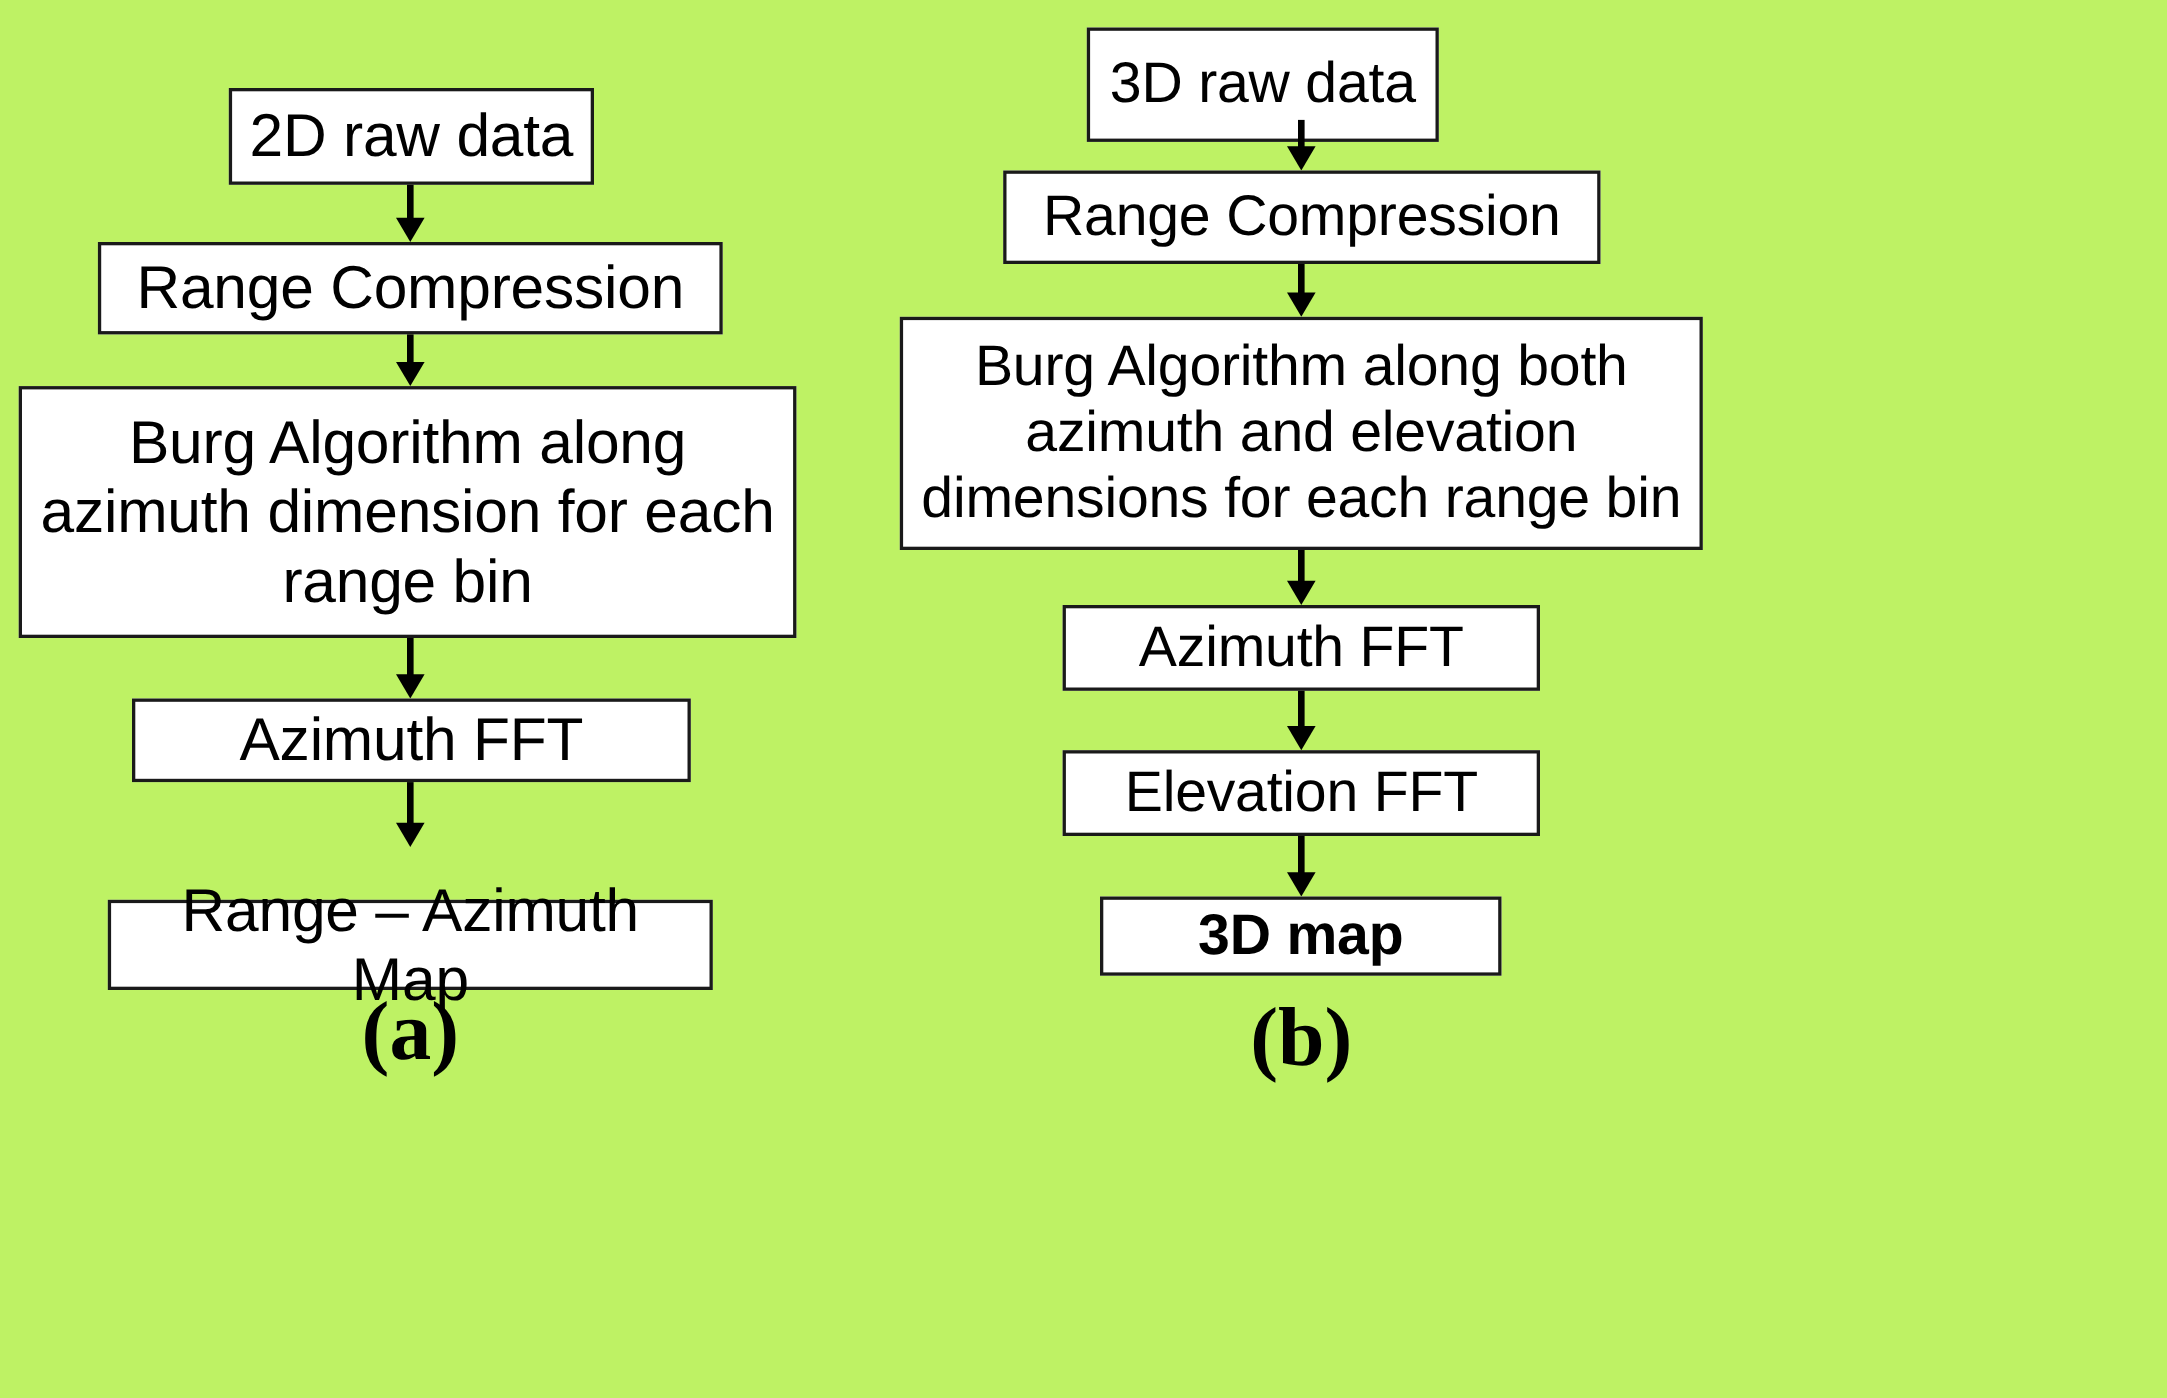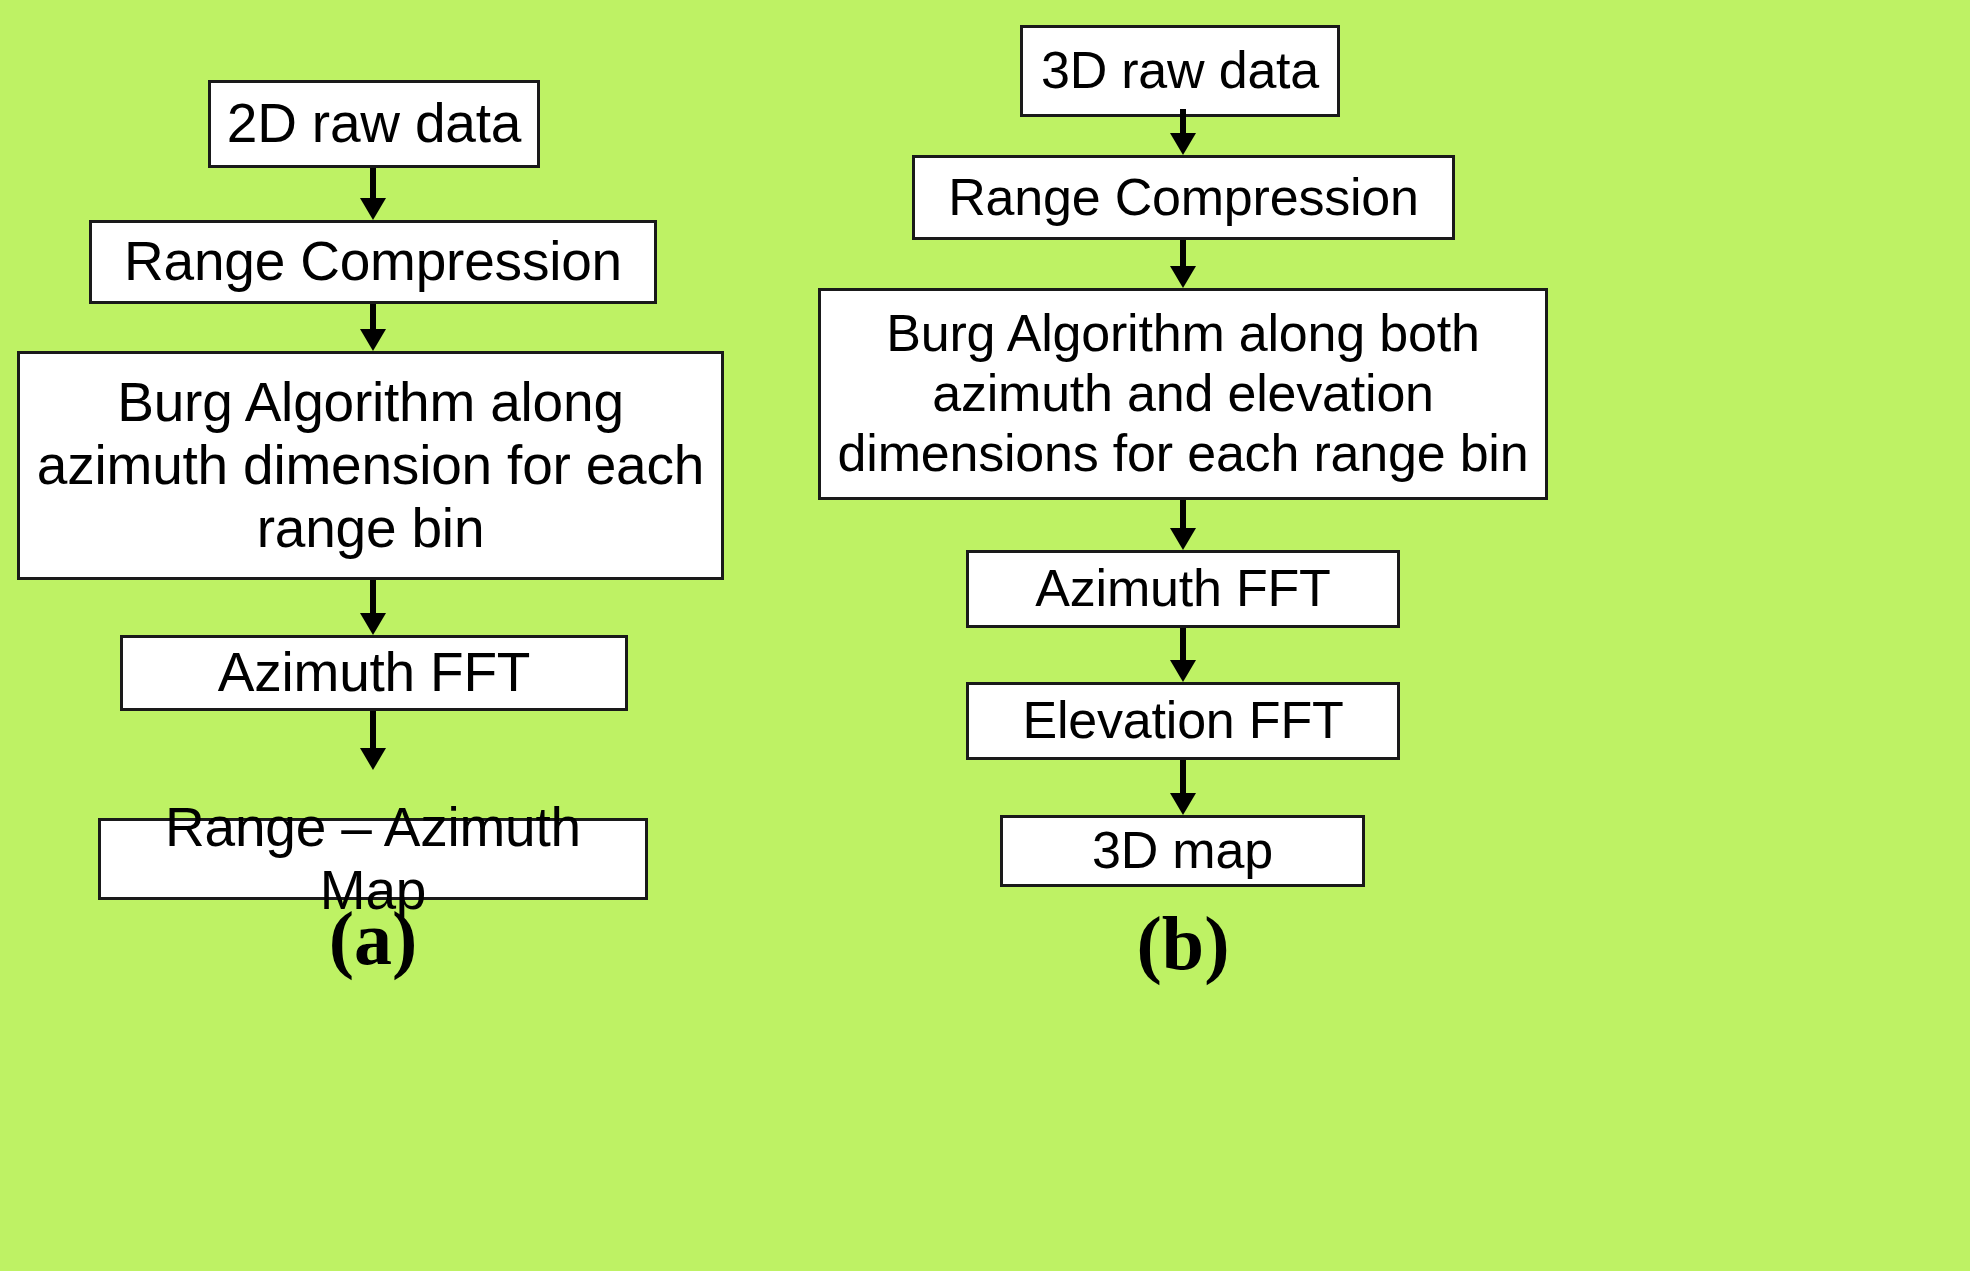--- a/index.html
+++ b/index.html
@@ -128,21 +128,21 @@
 
     <div class="node fs-big" style="left:98px; top:770px; width:550px; height:82px;margin-top:48px;">
       <span class="txt">Range – Azimuth Map</span>
     </div>
 
     <div class="caption" style="left:373px; top:900px;">(a)</div>
   </div>
 
   <div>
 
-    <div class="node fs-mid" style="left:1020px; top:25px; width:320px; height:92px;text-align:center;">
+    <div class="node fs-mid" style="left:988px; top:25px; width:320px; height:104px;text-align:center;">
       <span class="txt">3D raw data</span>
     </div>
 
     <div class="arrow" style="left:1183px; top:109px; height:46px;">
       <div class="shaft" style="height:26px;"></div>
       <div class="head" style="top:24px;"></div>
     </div>
 
     <div class="node fs-mid" style="left:912px; top:155px; width:543px; height:85px;">
       <span class="txt">Range Compression</span>
@@ -175,20 +175,20 @@
 
     <div class="node fs-mid" style="left:966px; top:682px; width:434px; height:78px;">
       <span class="txt">Elevation FFT</span>
     </div>
 
     <div class="arrow" style="left:1183px; top:760px; height:55px;">
       <div class="shaft" style="height:35px;"></div>
       <div class="head" style="top:33px;"></div>
     </div>
 
-    <div class="node fs-mid" style="left:1000px; top:815px; width:365px; height:72px;">
+    <div class="node fs-mid" style="left:1000px; top:815px; width:365px; height:72px;font-weight:bold;">
       <span class="txt">3D map</span>
     </div>
 
     <div class="caption" style="left:1183px; top:905px;">(b)</div>
   </div>
 
 </div>
 
 </body></html>

